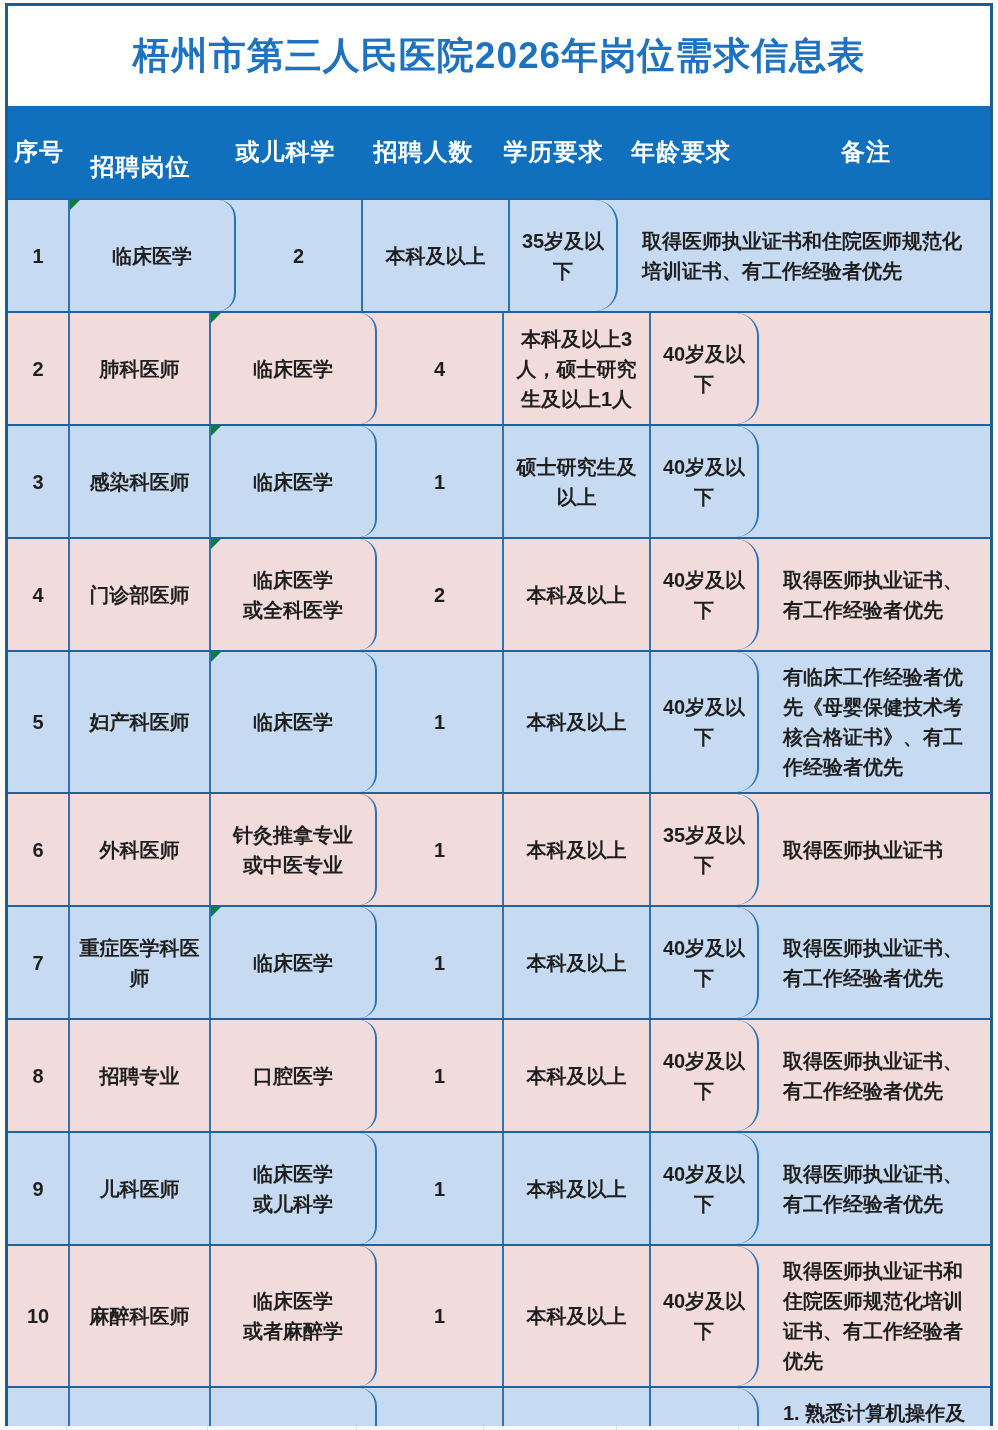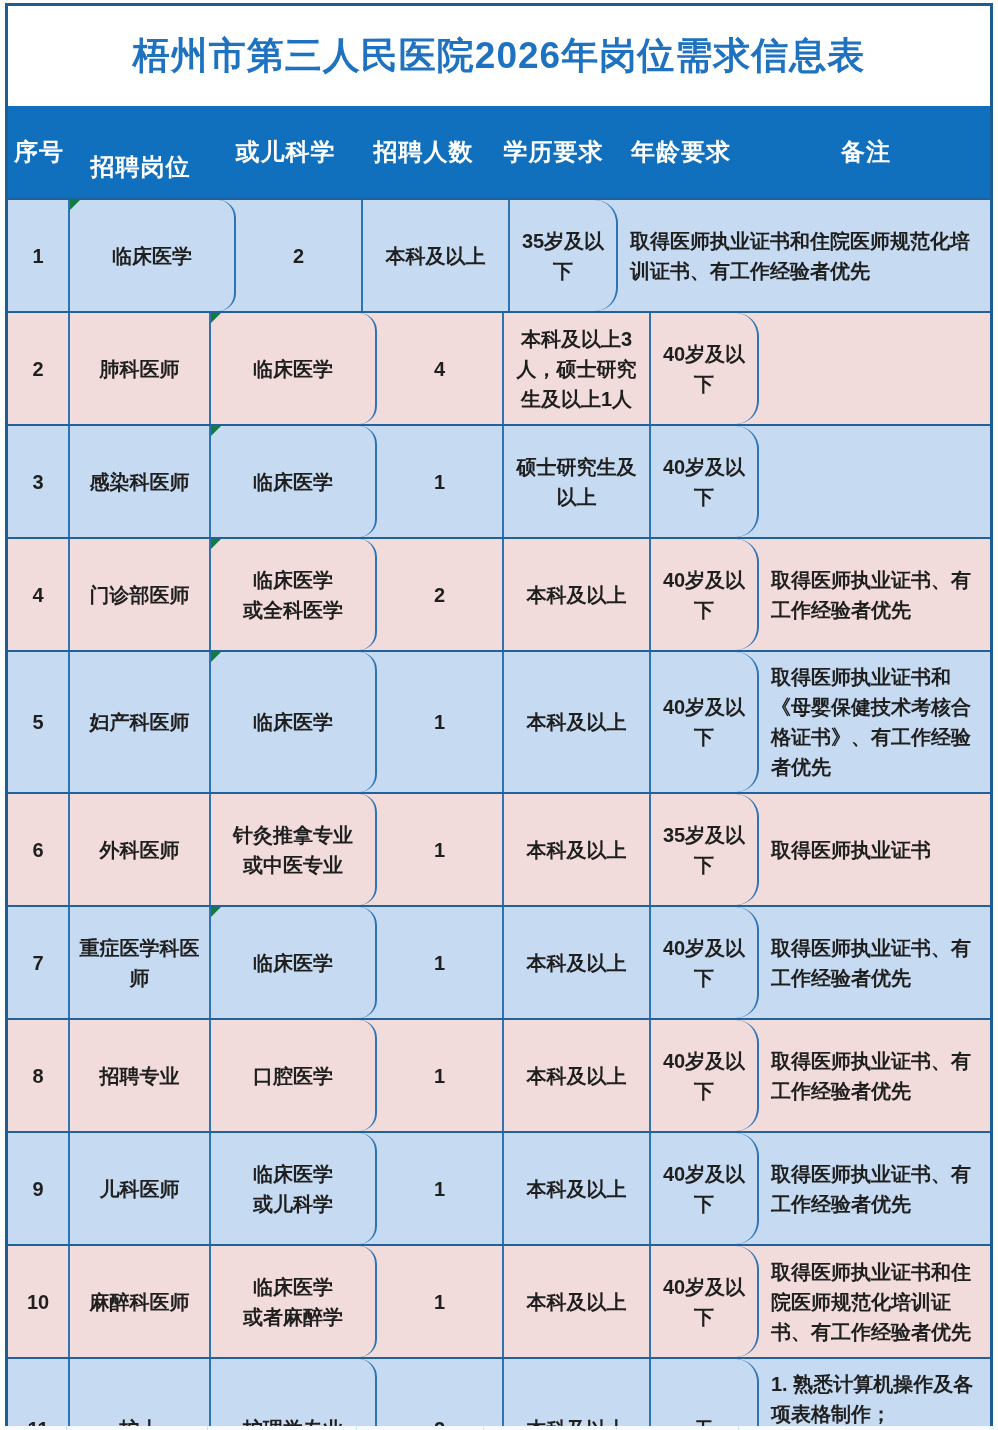--- a/index.html
+++ b/index.html
@@ -41,21 +41,21 @@
     text-align: center; font-size: 20px; font-weight: 700; color: #1f1f1f;
     line-height: 1.5; border-right: 2px solid #2e74b5; position: relative;
     padding: 6px 4px; white-space: pre-line;
   }
   .c1 { width: 62px; }
   .c2 { width: 141px; }
   .c3 { width: 166px; border-radius: 18px; }
   .c4 { width: 127px; }
   .c5 { width: 147px; }
   .c6 { width: 108px; border-radius: 23px; }
-  .c7 { flex: 1; border-right: none; justify-content: flex-start; text-align: left; padding: 10px 12px; }
+  .c7 { flex: 1; border-right: none; justify-content: flex-start; text-align: left; padding: 10px 24px; }
 
   .hc1 { width: 62px; } .hc2 { width: 141px; margin-top: 30px; } .hc3 { width: 149px; }
   .hc4 { width: 127px; } .hc5 { width: 133px; text-align: center; } .hc6 { width: 122px; } .hc7 { flex: 1; }
 
   .corner-marker {
     position: absolute; top: 0; left: 0; width: 0; height: 0;
     border-top: 10px solid #107c41; border-right: 10px solid transparent;
   }
 
   .bottom-sliver {
@@ -140,21 +140,21 @@
   <div class="row row-blue">
     <div class="cell c1">5</div>
     <div class="cell c2">妇产科医师</div>
     <div class="cell c3">
       <span class="corner-marker"></span>
       <span class="cell-text">临床医学</span>
     </div>
     <div class="cell c4">1</div>
     <div class="cell c5">本科及以上</div>
     <div class="cell c6">40岁及以下</div>
-    <div class="cell c7">取得医师执业证书和《母婴保健技术考核合格证书》、有工作经验者优先</div>
+    <div class="cell c7">有临床工作经验者优先《母婴保健技术考核合格证书》、有工作经验者优先</div>
   </div>
 
   <div class="row row-pink">
     <div class="cell c1">6</div>
     <div class="cell c2">外科医师</div>
     <div class="cell c3">
       
       <span class="cell-text">针灸推拿专业
 或中医专业</span>
     </div>

